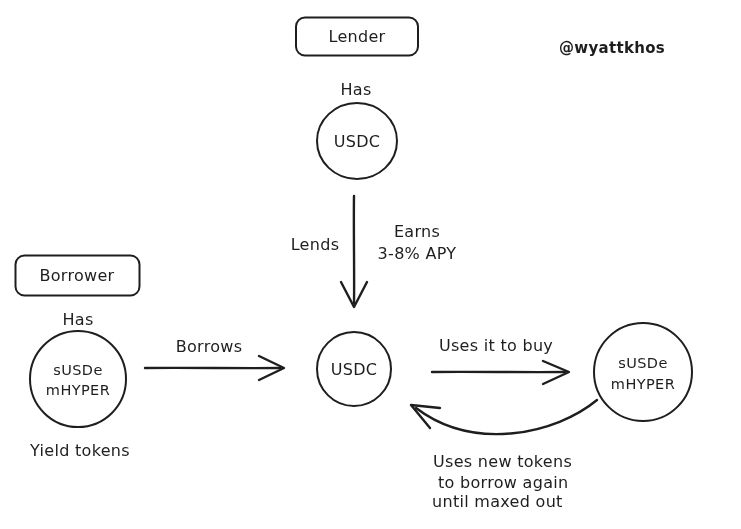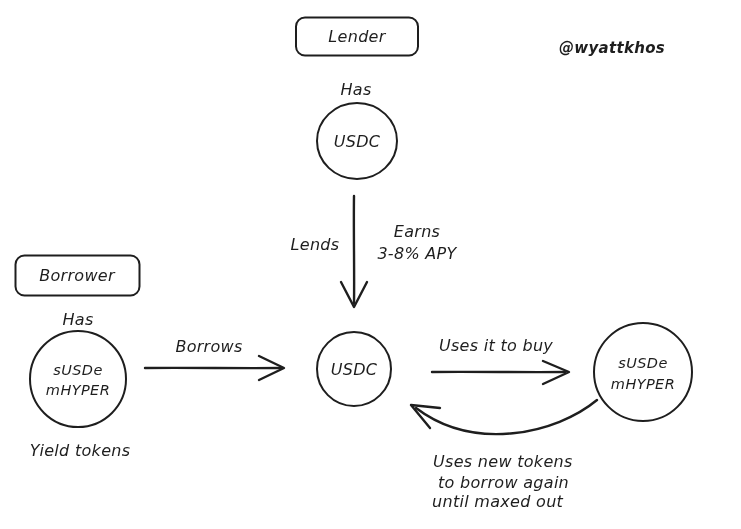--- a/index.html
+++ b/index.html
@@ -7,21 +7,20 @@
     padding: 0;
     background: #ffffff;
   }
   .canvas {
     position: relative;
     width: 741px;
     height: 529px;
     background: #ffffff;
     overflow: hidden;
     font-family: "DejaVu Sans", "Liberation Sans", sans-serif;
-    font-style: italic;
   }
   svg text {
     fill: #1e1e1e;
     font-family: "DejaVu Sans", "Liberation Sans", sans-serif;
   }
   .hand {
     font-size: 16px;
     letter-spacing: 0.3px;
   }
   .hand-small {

